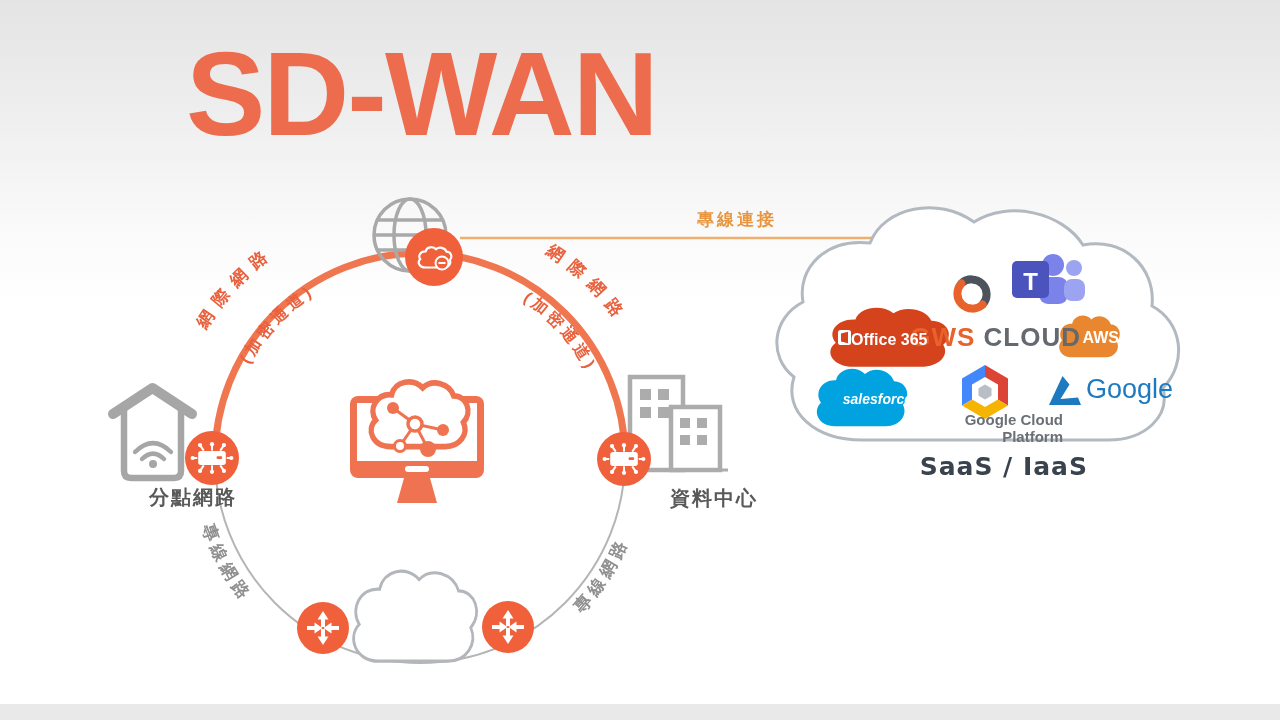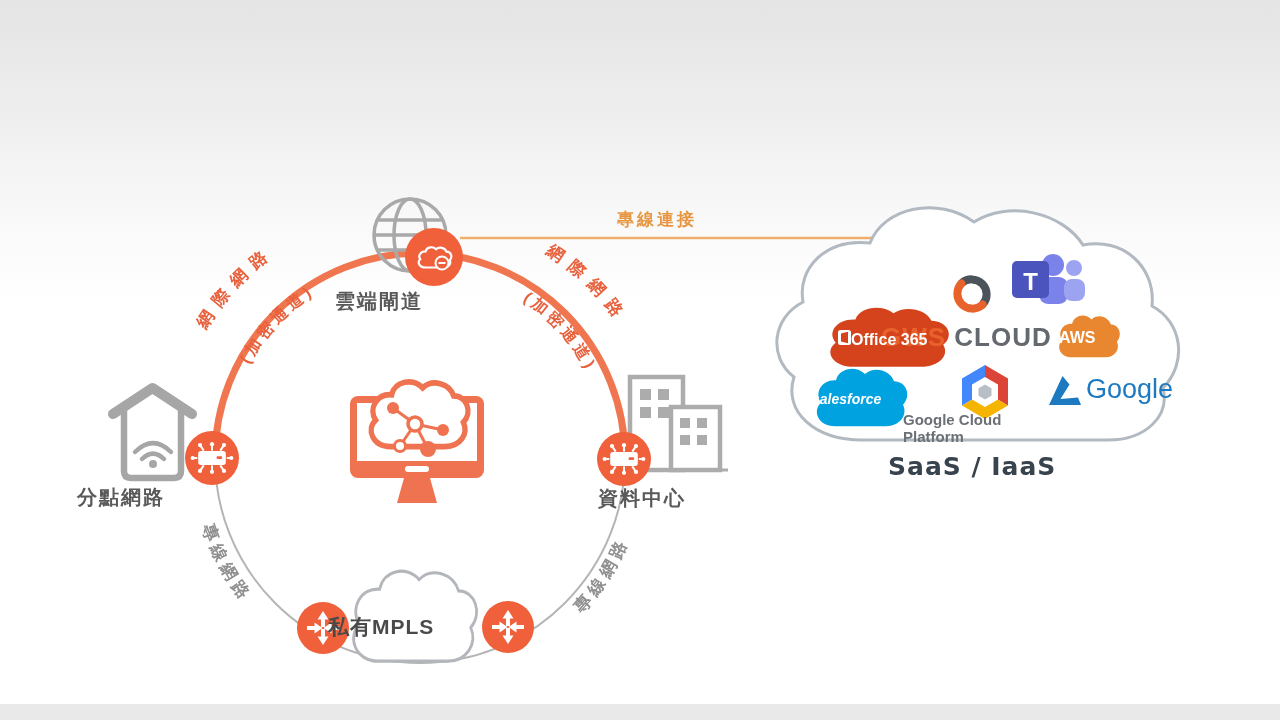--- a/index.html
+++ b/index.html
@@ -6,21 +6,21 @@
   .stage {
     position:relative; width:1280px; height:720px; overflow:hidden;
     background: linear-gradient(180deg, #E4E4E4 0%, #EDEDED 14%, #FAFAFA 32%, #FFFFFF 42%, #FFFFFF 100%);
     font-family:"Liberation Sans", sans-serif;
   }
   .footer-strip { position:absolute; left:0; bottom:0; width:1280px; height:16px; background:#E9E9E9; }
   .title {
     position:absolute; left:186px; top:34px; font-size:119px; line-height:1;
     font-weight:bold; color:#ED6C4E; letter-spacing:-2px;
   }
-  .lbl { position:absolute; text-align:left; font-weight:700; color:#595959; letter-spacing:2px; }
+  .lbl { position:absolute; text-align:right; font-weight:700; color:#595959; letter-spacing:2px; }
   .lbl-gateway   { left:335px; top:288px; width:160px; font-size:20px; }
   .lbl-branch    { left:77px;  top:484px; width:160px; font-size:20px; }
   .lbl-dc        { left:598px; top:485px; width:160px; font-size:20px; }
   .lbl-mpls      { left:328px; top:613px; width:160px; font-size:21px; color:#4A4A4A; letter-spacing:1px; }
   .lbl-leased    { left:617px; top:208px; width:160px; font-size:17px; color:#E8953F; letter-spacing:3px; }
   .lbl-saas      { left:888px; top:452px; width:200px; font-size:25px; color:#39434E; font-weight:600; letter-spacing:1px; font-family:"DejaVu Sans", sans-serif;}
   .lbl-gws       { left:881px; top:322px; width:200px; font-size:26px; letter-spacing:1px; }
   .lbl-gws .gws  { color:#E8622C; font-weight:bold; }
   .lbl-gws .cld  { color:#64696F; font-weight:bold; }
   .lbl-gcp       { left:903px; top:411px; width:160px; font-size:15px; color:#6B7076; font-weight:600; letter-spacing:0; }
@@ -201,24 +201,23 @@
       <polygon points="962,378.5 985,365 985,392 962,405.5" fill="#4387FD"></polygon>
       <polygon points="985,365 1008,378.5 1008,405.5 985,392" fill="#DC4437"></polygon>
       <polygon points="962,405.5 985,392 1008,405.5 985,419" fill="#F4B400"></polygon>
       <polygon points="985,377 998,384.5 998,399.5 985,407 972,399.5 972,384.5" fill="#fff"></polygon>
       <polygon points="985,384.5 991.5,388.2 991.5,395.8 985,399.5 978.5,395.8 978.5,388.2" fill="#B9BEC6"></polygon>
     </g>
 
     <path fill="#1E7AC0" d="M1049 405 L1062.5 376 L1069.5 384.5 L1060.5 399 L1078 397.5 L1081 405 Z"></path>
   </svg>
 
-  <div class="lbl lbl-gateway">雲端閘道</div>
+  <div class="title">SD-WAN</div>
   <div class="lbl lbl-branch">分點網路</div>
   <div class="lbl lbl-dc">資料中心</div>
-  <div class="lbl lbl-mpls">私有MPLS</div>
   <div class="lbl lbl-leased">專線連接</div>
   <div class="lbl lbl-gws"><span class="gws">GWS</span> <span class="cld">CLOUD</span></div>
 
   <div class="lbl lbl-saas">SaaS / IaaS</div>
   <div class="lbl lbl-gcp">Google Cloud Platform</div>
   <div class="lbl lbl-azure">Google</div>
   <div class="lbl lbl-aws">AWS</div>
   <div class="lbl lbl-office">Office 365</div>
   <div class="lbl lbl-sf">salesforce</div>
 

